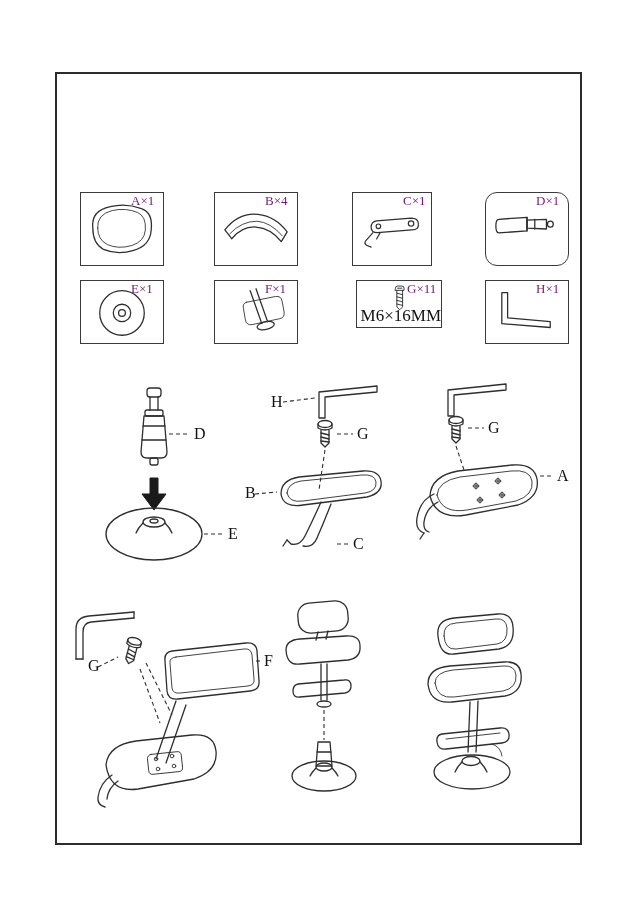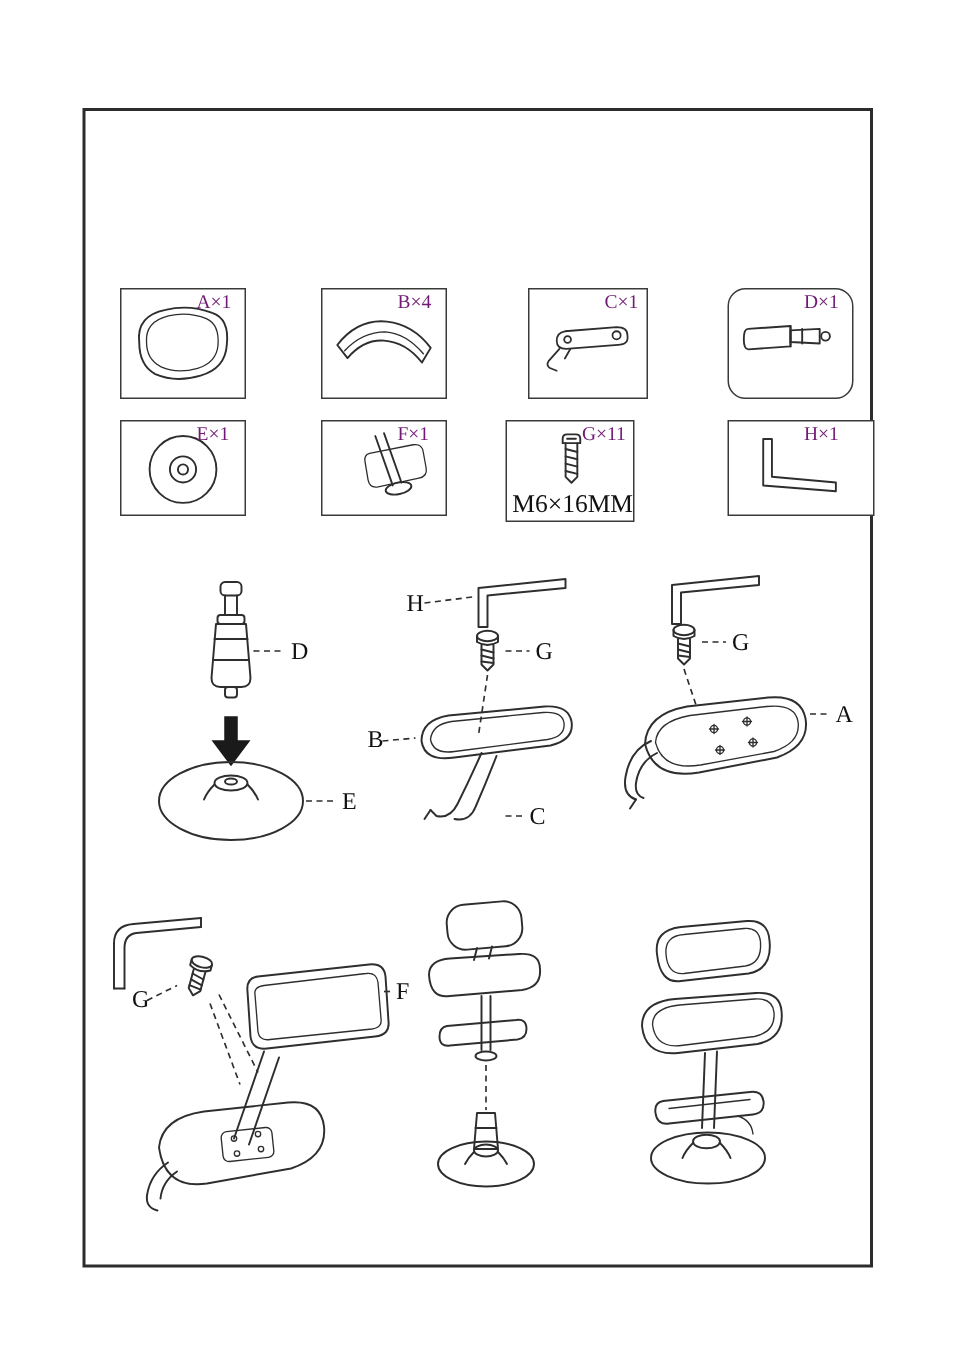--- a/index.html
+++ b/index.html
@@ -124,37 +124,37 @@
       <svg viewBox="0 0 84 64">
         <g class="ink">
           <line x1="36" y1="10" x2="48" y2="44"></line>
           <line x1="42" y1="8" x2="54" y2="42"></line>
           <ellipse cx="52" cy="46" rx="9" ry="4" transform="rotate(-12 52 46)"></ellipse>
           <path class="thin" d="M32 22 L62 16 Q68 15 69 21 L71 32 Q72 38 66 39 L38 45 Q32 46 31 40 L29 28 Q28 23 32 22 Z"></path>
         </g>
       </svg>
     </div>
 
-    <div class="pbox" style="left:280px; top:206px; width:86px; height:68px;">
+    <div class="pbox" style="left:299px; top:206px; width:86px; height:48px;">
       <span class="tag">G×11</span>
       <svg viewBox="0 0 86 64">
         <g class="ink">
           <path d="M38 10 Q38 7 41 7 L47 7 Q50 7 50 10 L50 13 L38 13 Z"></path>
           <line x1="41" y1="10" x2="47" y2="10"></line>
           <path d="M40 13 L40 36 L44 40 L48 36 L48 13"></path>
           <line x1="40" y1="17" x2="48" y2="19"></line>
           <line x1="40" y1="22" x2="48" y2="24"></line>
           <line x1="40" y1="27" x2="48" y2="29"></line>
           <line x1="40" y1="32" x2="48" y2="34"></line>
         </g>
       </svg>
       <span class="spec">M6×16MM</span>
     </div>
 
-    <div class="pbox" style="left:428px; top:206px; width:98px; height:64px;">
+    <div class="pbox" style="left:428px; top:206px; width:84px; height:64px;">
       <span class="tag">H×1</span>
       <svg viewBox="0 0 84 64">
         <g class="ink">
           <path d="M16 12 L16 44 L66 48 L66 42 L22 38 L22 12 Z"></path>
         </g>
       </svg>
     </div>
 
     <svg class="step" style="left:15px; top:308px;" width="190" height="185" viewBox="0 0 190 185">
       <g class="ink">

